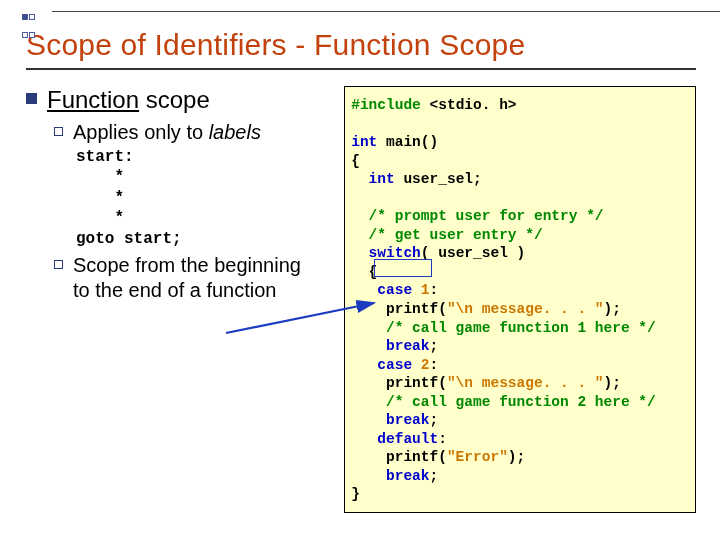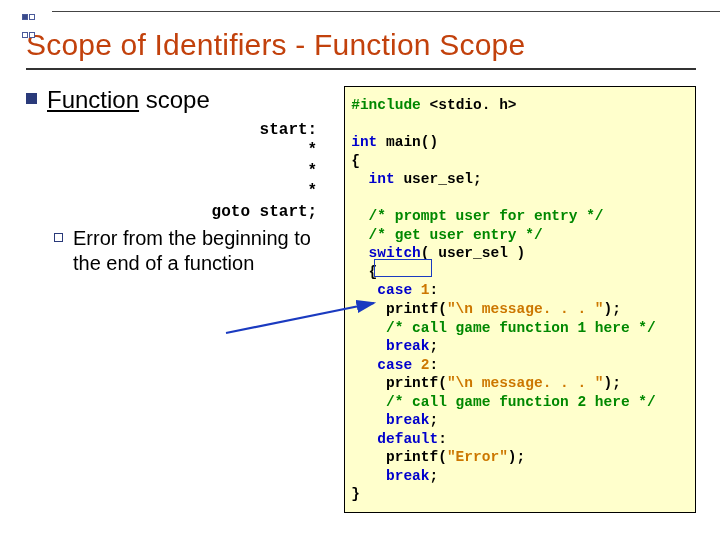--- a/index.html
+++ b/index.html
@@ -17,21 +17,21 @@
   .right { width: 360px; }
   .h1item { display: flex; align-items: flex-start; margin-bottom: 6px; }
   .bullet-sq { width: 11px; height: 11px; background: #2a3a7a; margin-top: 7px; margin-right: 10px; flex-shrink: 0; }
   .h1text { font-size: 24px; color: #000; }
   .h1text .u { text-decoration: underline; }
   .sub { margin-left: 28px; }
   .subitem { display: flex; align-items: flex-start; margin-bottom: 2px; }
   .bullet-open { width: 9px; height: 9px; border: 1px solid #2a3a7a; background: #fff; margin-top: 7px; margin-right: 10px; flex-shrink: 0; }
   .subtext { font-size: 20px; color: #000; line-height: 1.25; }
   .subtext .em { font-style: italic; }
-  .monoblock { font-family: "Courier New", monospace; font-size: 16px; font-weight: bold; color: #000; margin: 2px 0 4px 22px; line-height: 1.28; white-space: pre; text-align: right; }
+  .monoblock { font-family: "Courier New", monospace; font-size: 16px; font-weight: bold; color: #000; margin: 2px 0 4px 22px; line-height: 1.28; white-space: pre; }
   .codebox { border: 1px solid #000; background: #ffffcc; padding: 9px 6px 8px 6px; font-family: "Courier New", monospace; font-size: 14.5px; line-height: 1.28; white-space: pre; color: #000; font-weight: bold; position: relative; }
   .codebox .kw { color: #0000cc; }
   .codebox .cm { color: #008800; }
   .codebox .pp { color: #008800; }
   .codebox .st { color: #cc7700; }
   .codebox .nm { color: #cc7700; }
   .case-highlight { position: absolute; border: 1.5px solid #1a3ac0; left: 29px; top: 172px; width: 58px; height: 18px; pointer-events: none; }
   .arrow { position: absolute; pointer-events: none; }
   .arrow svg { overflow: visible; }
 </style>
@@ -50,28 +50,32 @@
   <div class="title">Scope of Identifiers - Function Scope</div>
   <div class="rule"></div>
 
   <div class="columns">
     <div class="left">
       <div class="h1item">
         <div class="bullet-sq"></div>
         <div class="h1text"><span class="u">Function</span><span> scope</span></div>
       </div>
       <div class="sub">
+        <div class="subitem">
+          <div class="bullet-open"></div>
+          <div class="subtext"><span>Applies only to </span><span class="em">labels</span></div>
+        </div>
         <div class="monoblock">start:
     *
     *
     *
 goto start;</div>
         <div class="subitem">
           <div class="bullet-open"></div>
-          <div class="subtext">Error from the beginning to the end of a function</div>
+          <div class="subtext">Scope from the beginning to the end of a function</div>
         </div>
       </div>
     </div>
 
     <div class="right">
       <div class="codebox"><span class="pp">#include</span><span> &lt;stdio. h&gt;</span>
 <span></span>
 <span class="kw">int</span><span> main()</span>
 <span>{</span>
 <span class="kw">  int</span><span> user_sel;</span>

